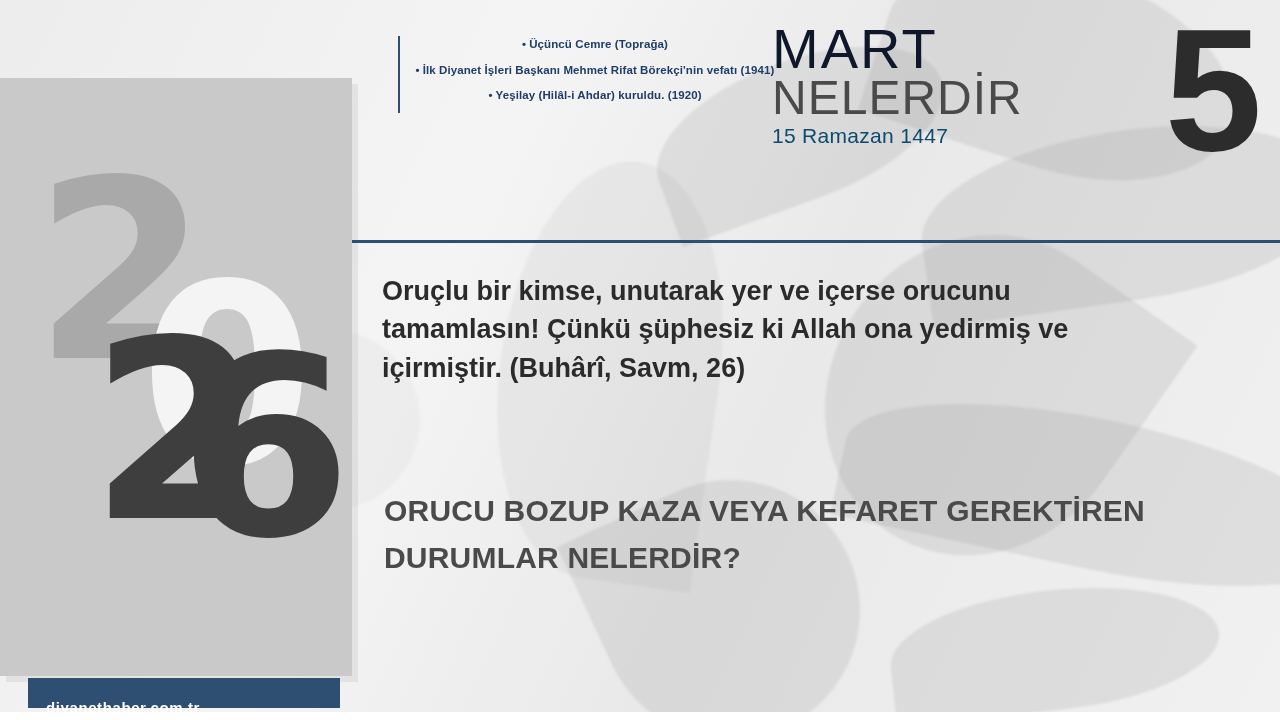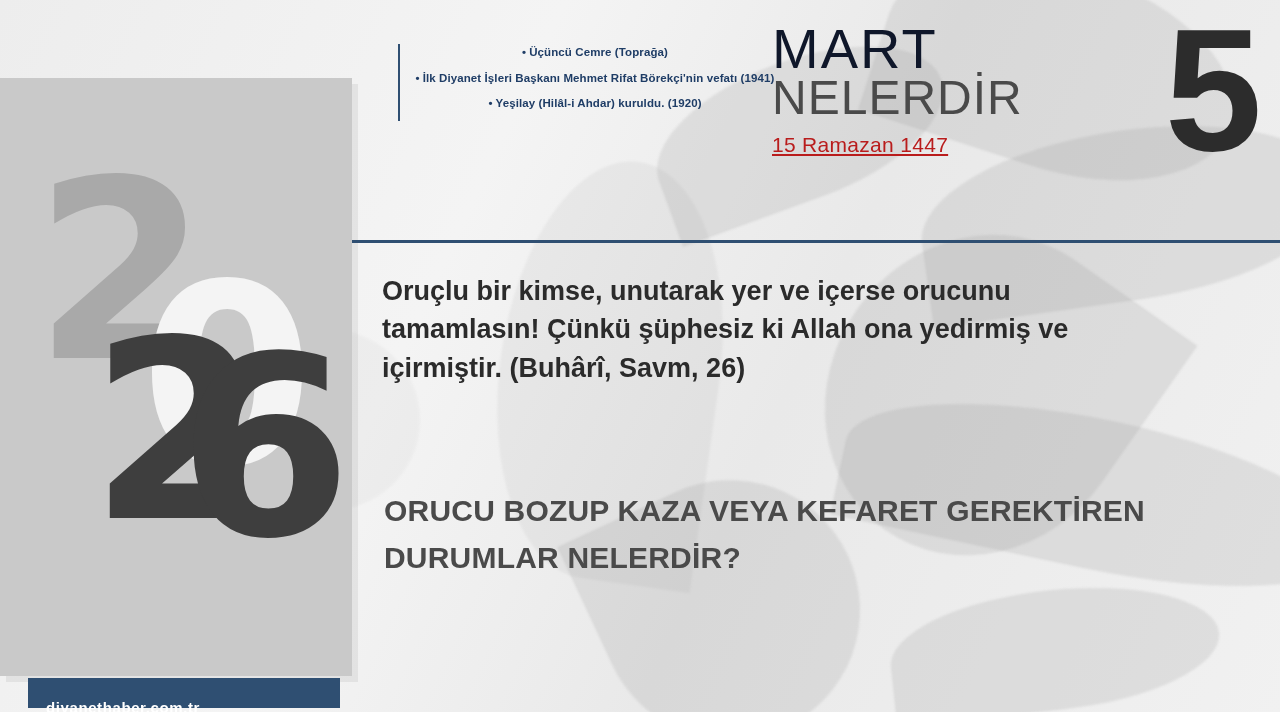--- a/index.html
+++ b/index.html
@@ -76,21 +76,20 @@
 
   
   .events {
     position: absolute;
     left: 398px;
     top: 36px;
     width: 370px;
     border-left: 2px solid #2f4f72;
     padding-left: 10px;
     text-align: center;
-    margin-top: 8px;
   }
   .event-line {
     color: #1f3d66;
     font-size: 11.5px;
     font-weight: 700;
     line-height: 1.45;
     margin: 0 0 9px 0;
     letter-spacing: .1px;
   }
   .event-line .bullet { color: #1f3d66; margin-right: 3px; }
@@ -113,26 +112,25 @@
   .weekday {
     font-family: "Liberation Sans", sans-serif;
     font-size: 48px;
     font-weight: 300;
     color: #4a4a4a;
     letter-spacing: 1px;
     line-height: 1.02;
     margin-top: -2px;
   }
   .hijri {
-    margin-top: 10px;
+    margin-top: 1px;
     font-size: 21px;
-    color: #b91c1c;
+    color: #0c4a6e;
     font-weight: 400;
     letter-spacing: .3px;
-    text-decoration: underline;
   }
 
   .day-number {
     position: absolute;
     right: 18px;
     top: 2px;
     font-family: "Liberation Sans", sans-serif;
     font-size: 175px;
     font-weight: 700;
     color: #2c2c2c;

